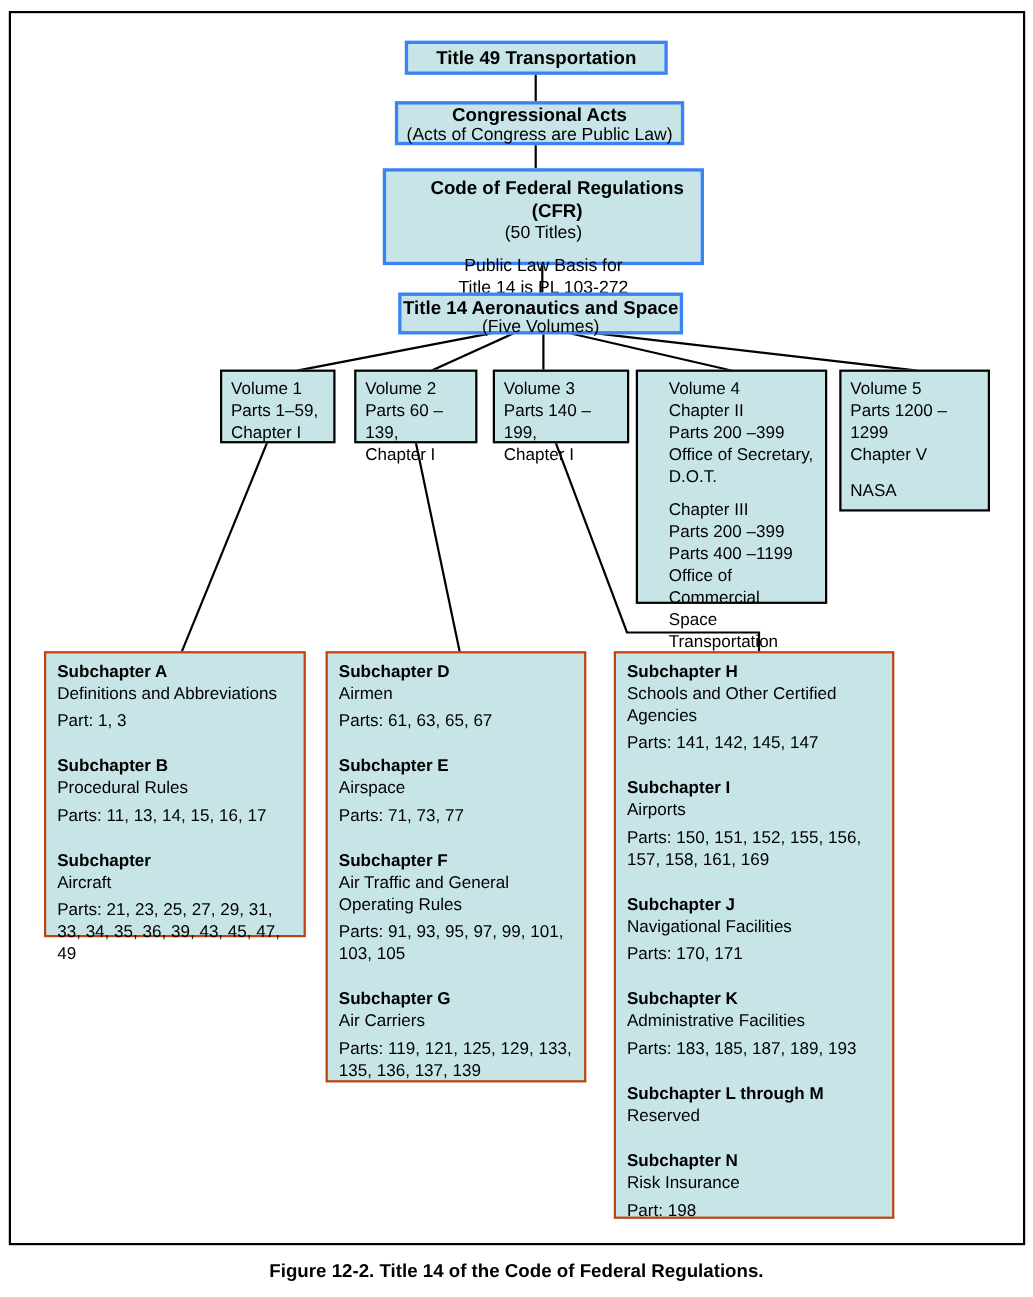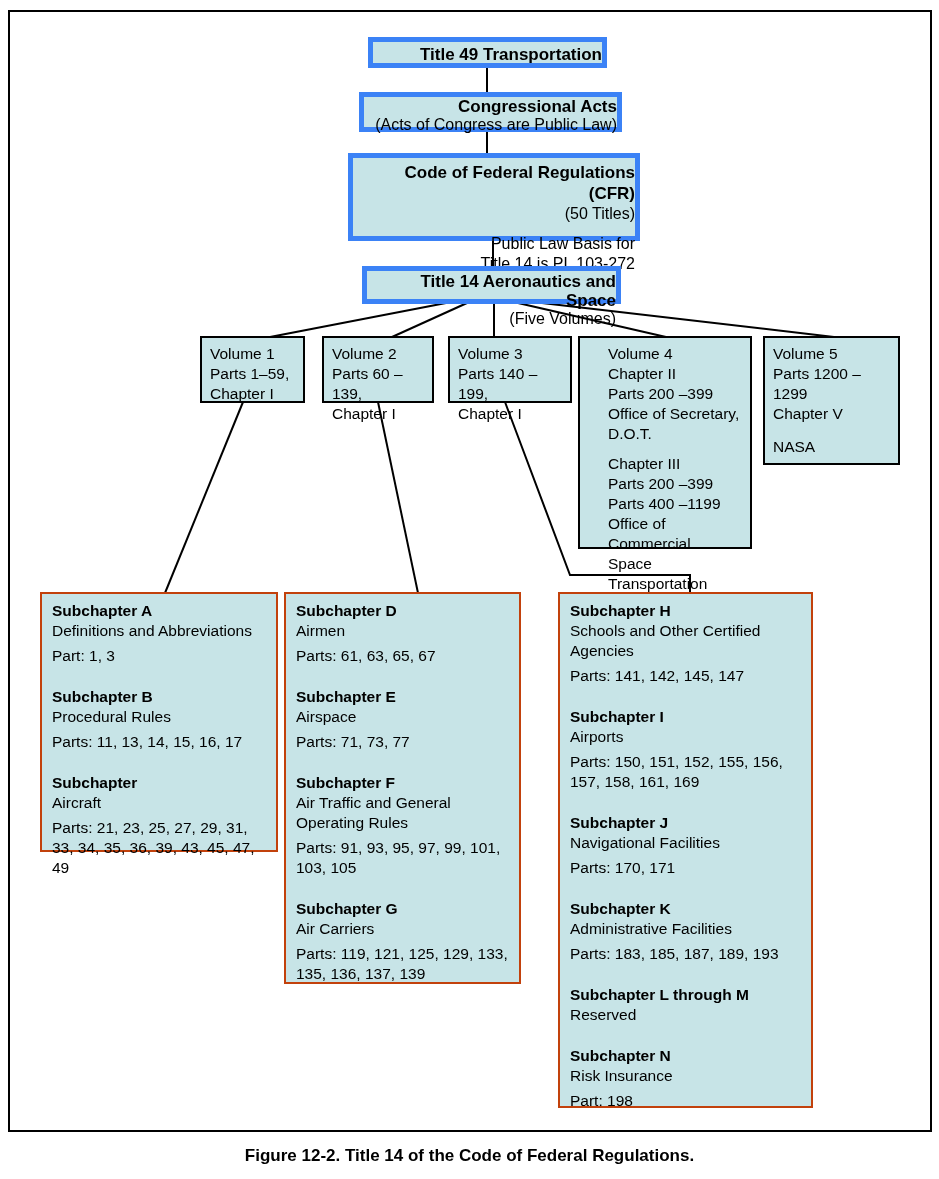--- a/index.html
+++ b/index.html
@@ -19,23 +19,23 @@
     border: 2px solid #000000;
   }
   svg.connectors {
     position: absolute;
     left: 0; top: 0;
     width: 939px; height: 1179px;
   }
   .node {
     position: absolute;
     background: #c7e4e7;
-    border: 5px solid #3b82f6;
+    border: 3px solid #3b82f6;
     box-sizing: border-box;
-    text-align: right;
+    text-align: center;
   }
   .node .t { font-weight: bold; font-size: 17px; line-height: 21px; }
   .node .s { font-size: 16px; line-height: 20px; }
   .node .gap { height: 10px; }
   .vol {
     position: absolute;
     background: #c7e4e7;
     border: 2px solid #000000;
     box-sizing: border-box;
     padding: 6px 6px 6px 8px;
@@ -164,21 +164,21 @@
       <div class="ds">Procedural Rules</div>
       <div class="pt">Parts: 11, 13, 14, 15, 16, 17</div>
     </div>
     <div class="entry">
       <div class="nm">Subchapter</div>
       <div class="ds">Aircraft</div>
       <div class="pt">Parts: 21, 23, 25, 27, 29, 31, 33, 34, 35, 36, 39, 43, 45, 47, 49</div>
     </div>
   </div>
 
-  <div class="sub" style="left:284px; top:592px; width:237px; height:392px;">
+  <div class="sub" style="left:296px; top:592px; width:237px; height:392px;">
     <div class="entry">
       <div class="nm">Subchapter D</div>
       <div class="ds">Airmen</div>
       <div class="pt">Parts: 61, 63, 65, 67</div>
     </div>
     <div class="entry">
       <div class="nm">Subchapter E</div>
       <div class="ds">Airspace</div>
       <div class="pt">Parts: 71, 73, 77</div>
     </div>

